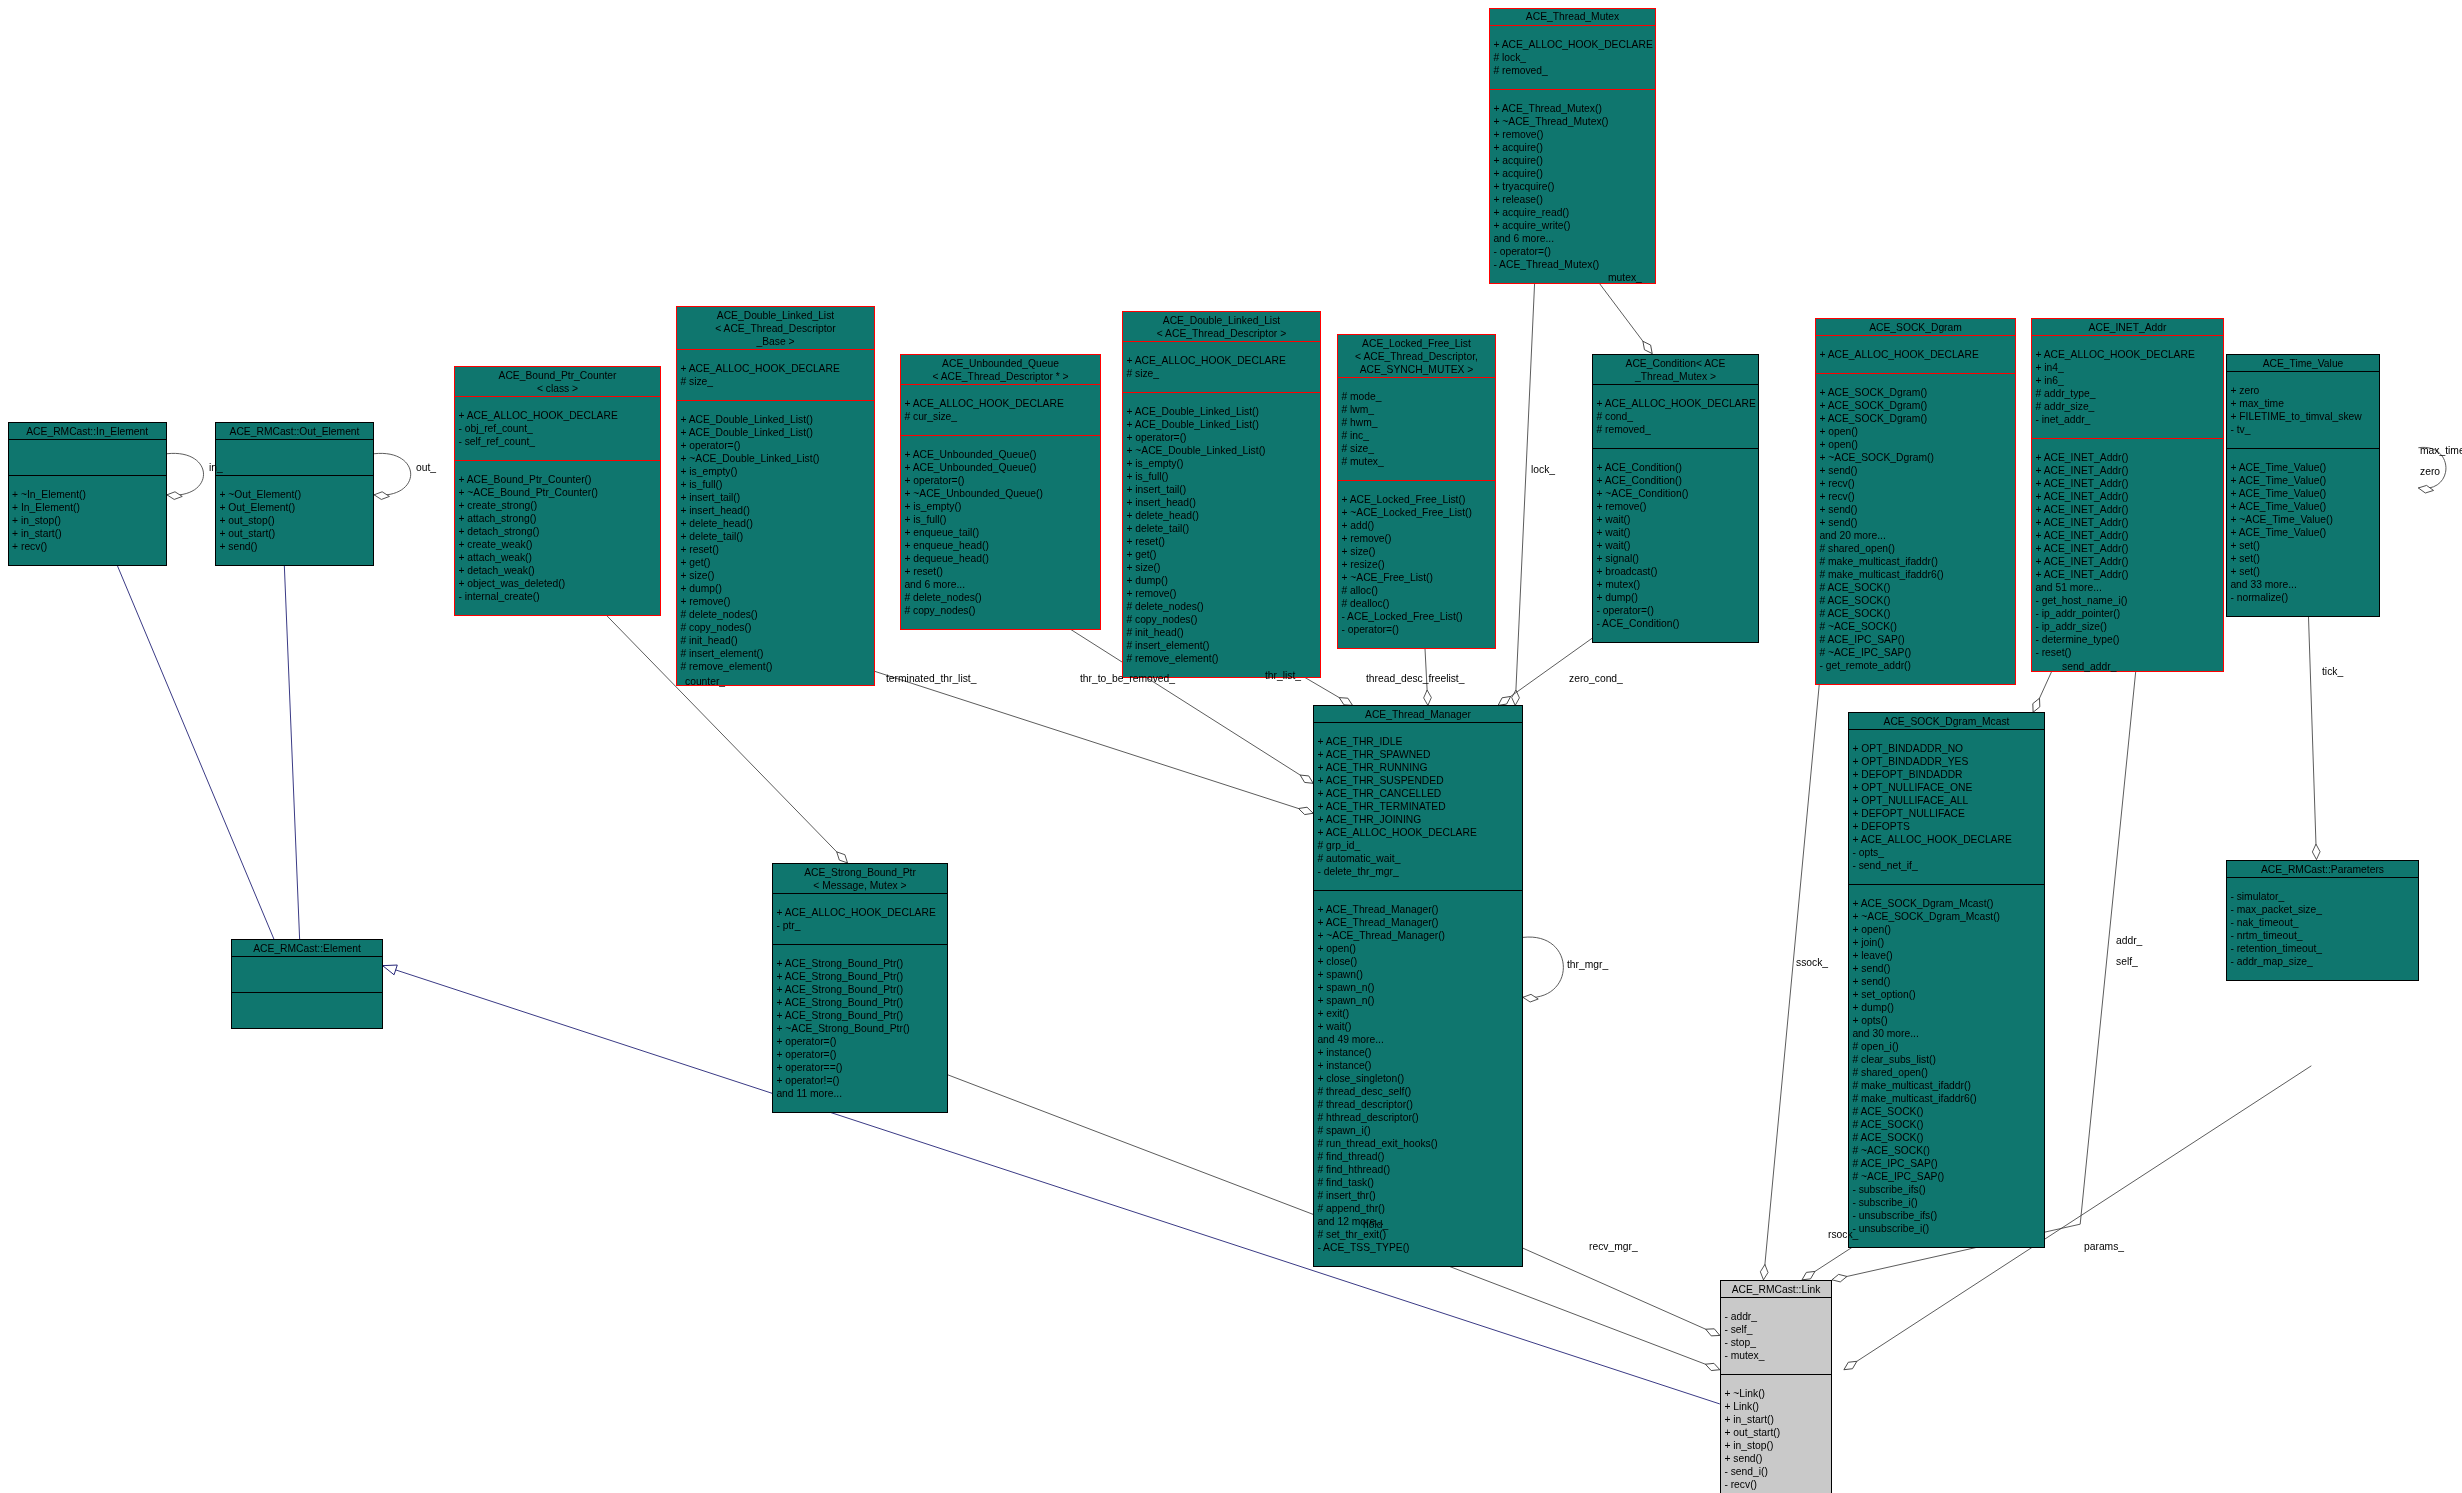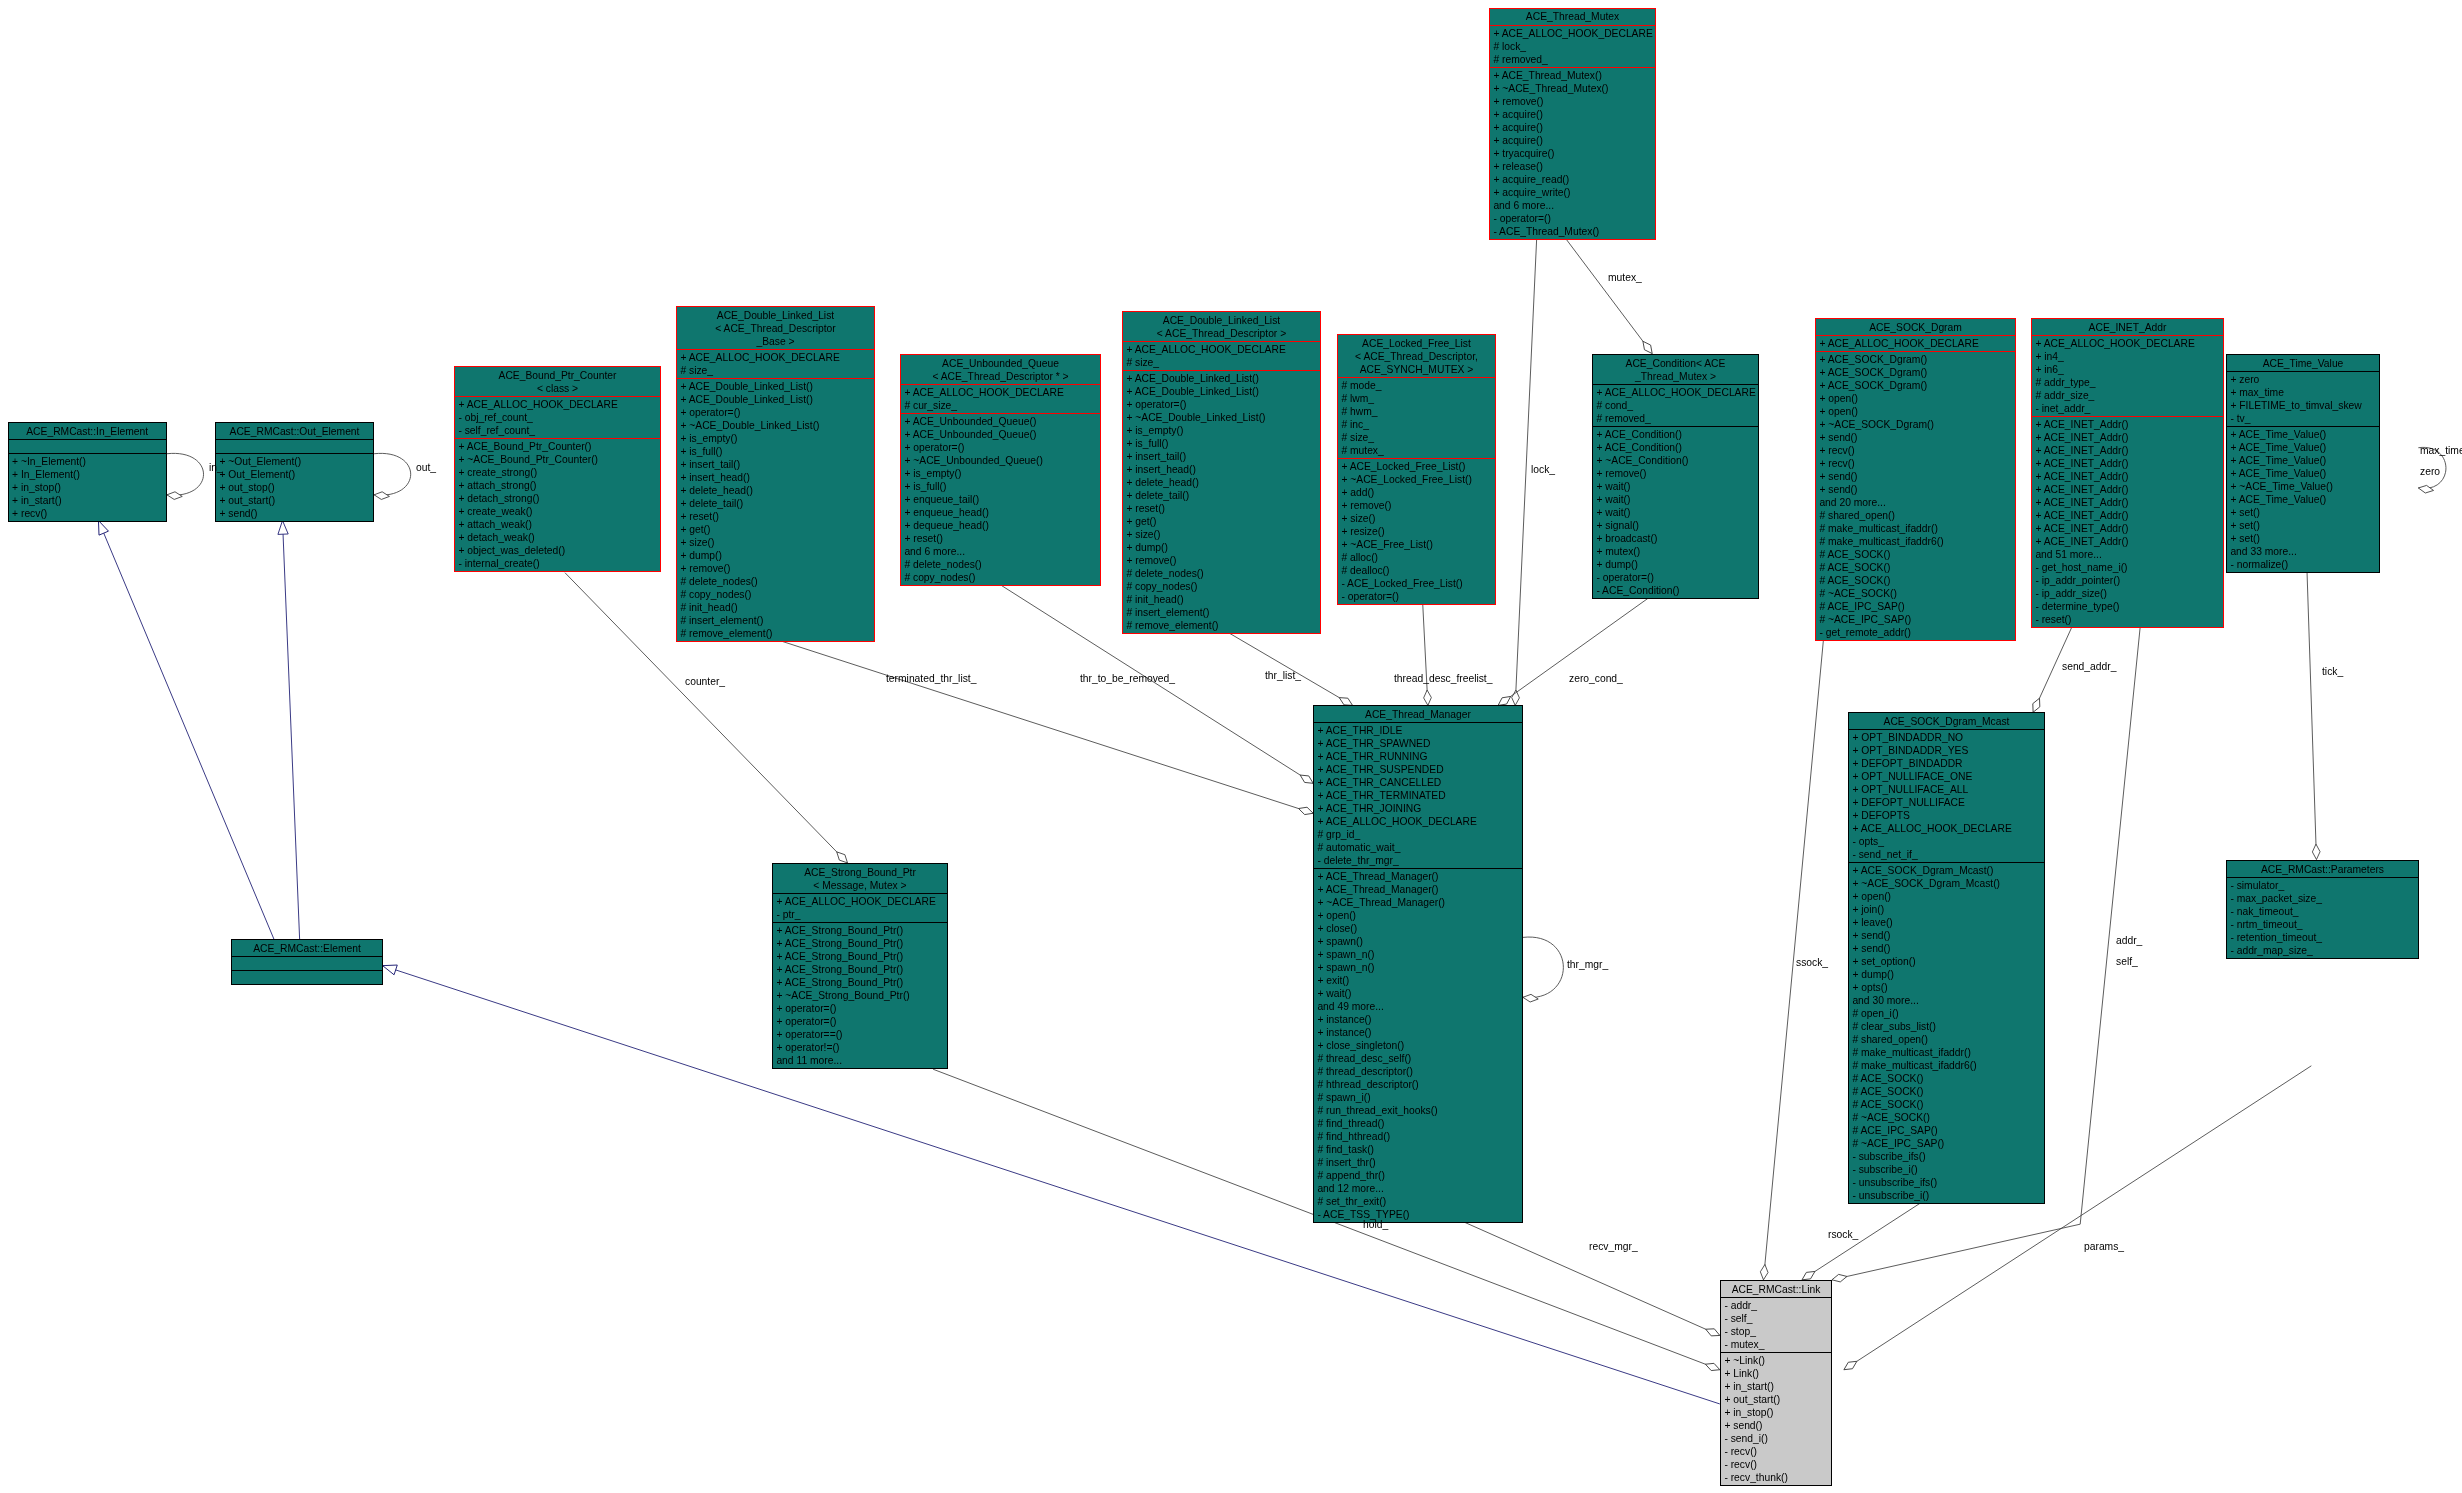--- a/index.html
+++ b/index.html
@@ -2,21 +2,21 @@
 <html style="font-size:13.7px"><head>
 <meta charset="utf-8">
 <style>
   html,body{margin:0;padding:0;background:#ffffff;}
   #canvas{position:relative;width:2462px;height:1493px;background:#ffffff;overflow:hidden;
           font-family:"Liberation Sans",sans-serif;}
   #edges-svg{position:absolute;left:0;top:0;pointer-events:none;}
   .class-box{position:absolute;background:#0f766e;border:0.9px solid #000;box-sizing:border-box;
              font-size:10.3px;line-height:13px;color:#000;}
   .class-box .title{text-align:center;padding:1.7px 2.6px;}
-  .class-box .comp{border-top:0.9px solid #000;padding:1px 0;min-height:11px;}
+  .class-box .comp{border-top:0.9px solid #000;padding:12px 0;min-height:11px;}
   .class-box .member{padding:0 3.4px;white-space:nowrap;overflow:hidden;}
   .class-box.tpl{border-color:#ff0000;}
   .class-box.tpl .comp{border-top-color:#ff0000;}
   .class-box.hl{background:#c9c9c9;}
   .edge-label{position:absolute;font-size:10.3px;color:#000;white-space:nowrap;}
   .edge-member{stroke:#404040;stroke-width:1;fill:none;}
   .edge-inheritance{stroke:#191970;stroke-width:1;fill:none;}
 </style>
 </head>
 <body>
@@ -517,21 +517,21 @@
         <div class="member">- recv()</div>
         <div class="member">- recv_thunk()</div>
       </div>
     </div>
     <div class="edge-label" style="left: 1608px; top: 272px;">mutex_</div>
     <div class="edge-label" style="left: 1531px; top: 464px;">lock_</div>
     <div class="edge-label" style="left: 685px; top: 676px;">counter_</div>
     <div class="edge-label" style="left: 886px; top: 673px;">terminated_thr_list_</div>
     <div class="edge-label" style="left: 1080px; top: 673px;">thr_to_be_removed_</div>
     <div class="edge-label" style="left: 1265px; top: 670px;">thr_list_</div>
-    <div class="edge-label" style="left: 1366px; top: 673px; margin-left: 28px;">thread_desc_freelist_</div>
+    <div class="edge-label" style="left: 1366px; top: 673px;">thread_desc_freelist_</div>
     <div class="edge-label" style="left: 1569px; top: 673px;">zero_cond_</div>
     <div class="edge-label" style="left: 1567px; top: 959px;">thr_mgr_</div>
     <div class="edge-label" style="left: 1796px; top: 957px;">ssock_</div>
     <div class="edge-label" style="left: 1828px; top: 1229px;">rsock_</div>
     <div class="edge-label" style="left: 1589px; top: 1241px;">recv_mgr_</div>
     <div class="edge-label" style="left: 1363px; top: 1219px;">hold_</div>
     <div class="edge-label" style="left: 2116px; top: 935px;">addr_</div>
     <div class="edge-label" style="left: 2116px; top: 956px;">self_</div>
     <div class="edge-label" style="left: 2084px; top: 1241px;">params_</div>
     <div class="edge-label" style="left: 2322px; top: 666px;">tick_</div>

